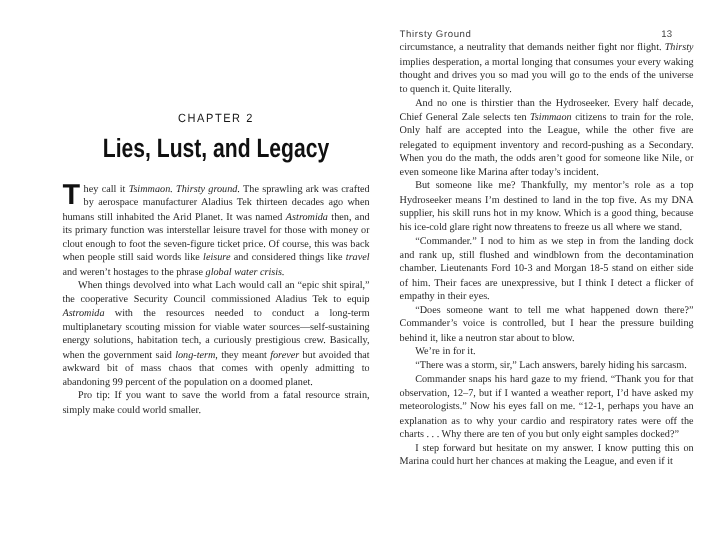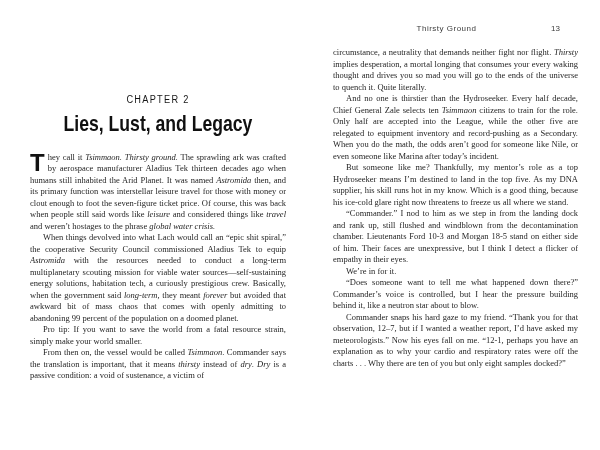--- a/index.html
+++ b/index.html
@@ -14,21 +14,21 @@
     color: #1f1f1f;
     overflow: hidden;
   }
 
   .page-col {
     position: absolute;
     top: 0;
     height: 450px;
     overflow: hidden;
   }
-  .col-left  { left: 30px;  width: 256px; }
+  .col-left  { left: 52px;  width: 256px; }
   .col-right { left: 333px; width: 245px; }
 
   .chapter-label {
     margin-top: 94px;
     text-align: center;
     font-family: "Liberation Sans", sans-serif;
     font-size: 10px;
     line-height: 12px;
     letter-spacing: 1.4px;
     color: #161616;
@@ -54,32 +54,32 @@
     margin-top: 23px;
     height: 11px;
     font-family: "Liberation Sans", sans-serif;
     font-size: 8px;
     line-height: 11px;
     color: #3c3c3c;
   }
   .running-head .head-title {
     position: absolute;
     left: 0; right: 18px;
-    text-align: center;
+    text-align: left;
     letter-spacing: 0.5px;
   }
   .running-head .folio {
     position: absolute;
     right: 18px;
     top: 0;
   }
 
   .body-text { text-align: justify; }
   .body-left  { margin-top: 7px; }
-  .body-right { margin-top: 13px; }
+  .body-right { }
 
   .body-text p {
     margin: 0;
     font-size: 8.5px;
     line-height: 11.5px;
     text-indent: 13px;
     color: #1f1f1f;
   }
   .body-text p:first-child { text-indent: 0; }
 
@@ -97,34 +97,35 @@
 <body>
 
 <div class="book-spread">
 
   <div class="page-col col-left">
     <div class="chapter-label">CHAPTER 2</div>
     <h1 class="chapter-title">Lies, Lust, and Legacy</h1>
     <div class="body-text body-left">
         <p class="dropcap">They call it <em>Tsimmaon. Thirsty ground.</em> The sprawling ark was crafted by aerospace manufacturer Aladius Tek thirteen decades ago when humans still inhabited the Arid Planet. It was named <em>Astromida</em> then, and its primary function was interstellar leisure travel for those with money or clout enough to foot the seven-figure ticket price. Of course, this was back when people still said words like <em>leisure</em> and considered things like <em>travel</em> and weren’t hostages to the phrase <em>global water crisis.</em></p>
         <p>When things devolved into what Lach would call an “epic shit spiral,” the cooperative Security Council commissioned Aladius Tek to equip <em>Astromida</em> with the resources needed to conduct a long-term multiplanetary scouting mission for viable water sources—self-sustaining energy solutions, habitation tech, a curiously prestigious crew. Basically, when the government said <em>long-term</em>, they meant <em>forever</em> but avoided that awkward bit of mass chaos that comes with openly admitting to abandoning 99 percent of the population on a doomed planet.</p>
-        <p>Pro tip: If you want to save the world from a fatal resource strain, simply make your world smaller.</p>
-        <p>From then on, the vessel would be called <em>Tsimmaon</em>. Commander says the translation is important, that it means <em>thirsty</em> instead of <em>dry</em>. <em>Dry</em> is a passive condition: a void of sustenance, a victim of</p>
+        <p>Pro tip: If you want to save the world from a fatal resource strain, simply make could world smaller.</p>
       </div>
   </div>
 
   <div class="page-col col-right">
     <div class="running-head">
       <span class="head-title">Thirsty Ground</span>
       <span class="folio">13</span>
     </div>
     <div class="body-text body-right">
         <p>circumstance, a neutrality that demands neither fight nor flight. <em>Thirsty</em> implies desperation, a mortal longing that consumes your every waking thought and drives you so mad you will go to the ends of the universe to quench it. Quite literally.</p>
         <p>And no one is thirstier than the Hydroseeker. Every half decade, Chief General Zale selects ten <em>Tsimmaon</em> citizens to train for the role. Only half are accepted into the League, while the other five are relegated to equipment inventory and record-pushing as a Secondary. When you do the math, the odds aren’t good for someone like Nile, or even someone like Marina after today’s incident.</p>
         <p>But someone like me? Thankfully, my mentor’s role as a top Hydroseeker means I’m destined to land in the top five. As my DNA supplier, his skill runs hot in my know. Which is a good thing, because his ice-cold glare right now threatens to freeze us all where we stand.</p>
         <p>“Commander.” I nod to him as we step in from the landing dock and rank up, still flushed and windblown from the decontamination chamber. Lieutenants Ford 10-3 and Morgan 18-5 stand on either side of him. Their faces are unexpressive, but I think I detect a flicker of empathy in their eyes.</p>
+        <p>“Does someone want to tell me what happened down there?” Commander’s voice is controlled, but I hear the pressure building behind it, like a neutron star about to blow.</p>
         <p>We’re in for it.</p>
-        <p>“Does someone want to tell me what happened down there?” Commander’s voice is controlled, but I hear the pressure building behind it, like a neutron star about to blow.</p>
+        <p>“There was a storm, sir,” Lach answers, barely hiding his sarcasm.</p>
         <p>Commander snaps his hard gaze to my friend. “Thank you for that observation, 12–7, but if I wanted a weather report, I’d have asked my meteorologists.” Now his eyes fall on me. “12-1, perhaps you have an explanation as to why your cardio and respiratory rates were off the charts . . . Why there are ten of you but only eight samples docked?”</p>
+        <p>I step forward but hesitate on my answer. I know putting this on Marina could hurt her chances at making the League, and even if it</p>
       </div>
   </div>
 
 </div>
 
 </body></html>

